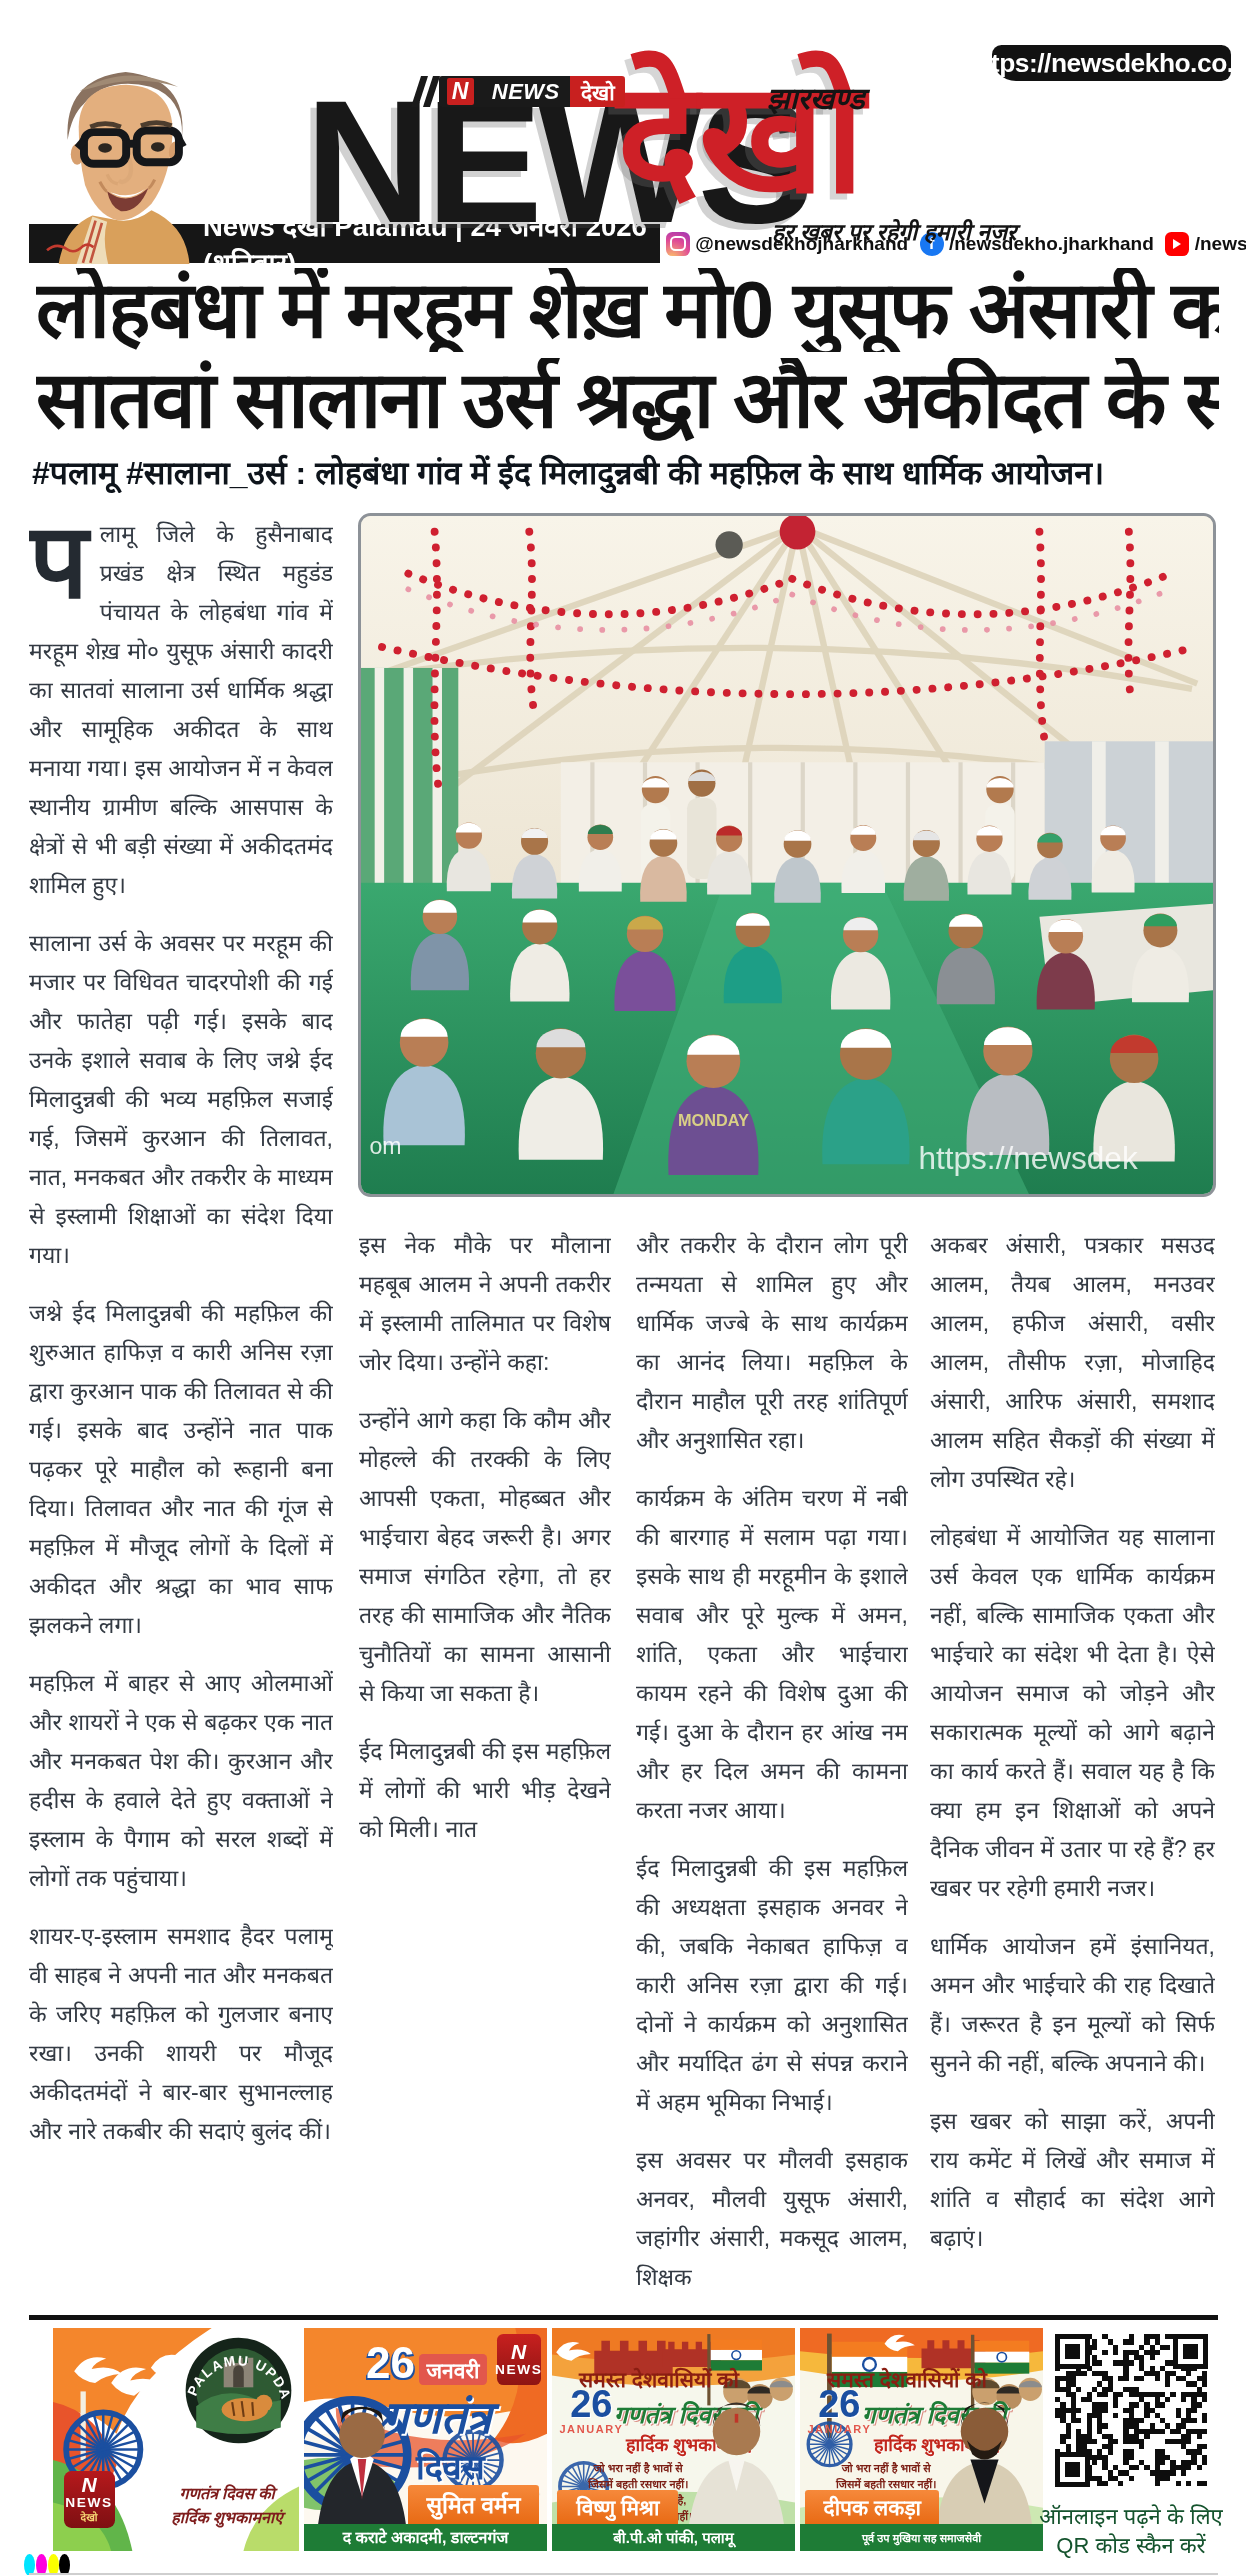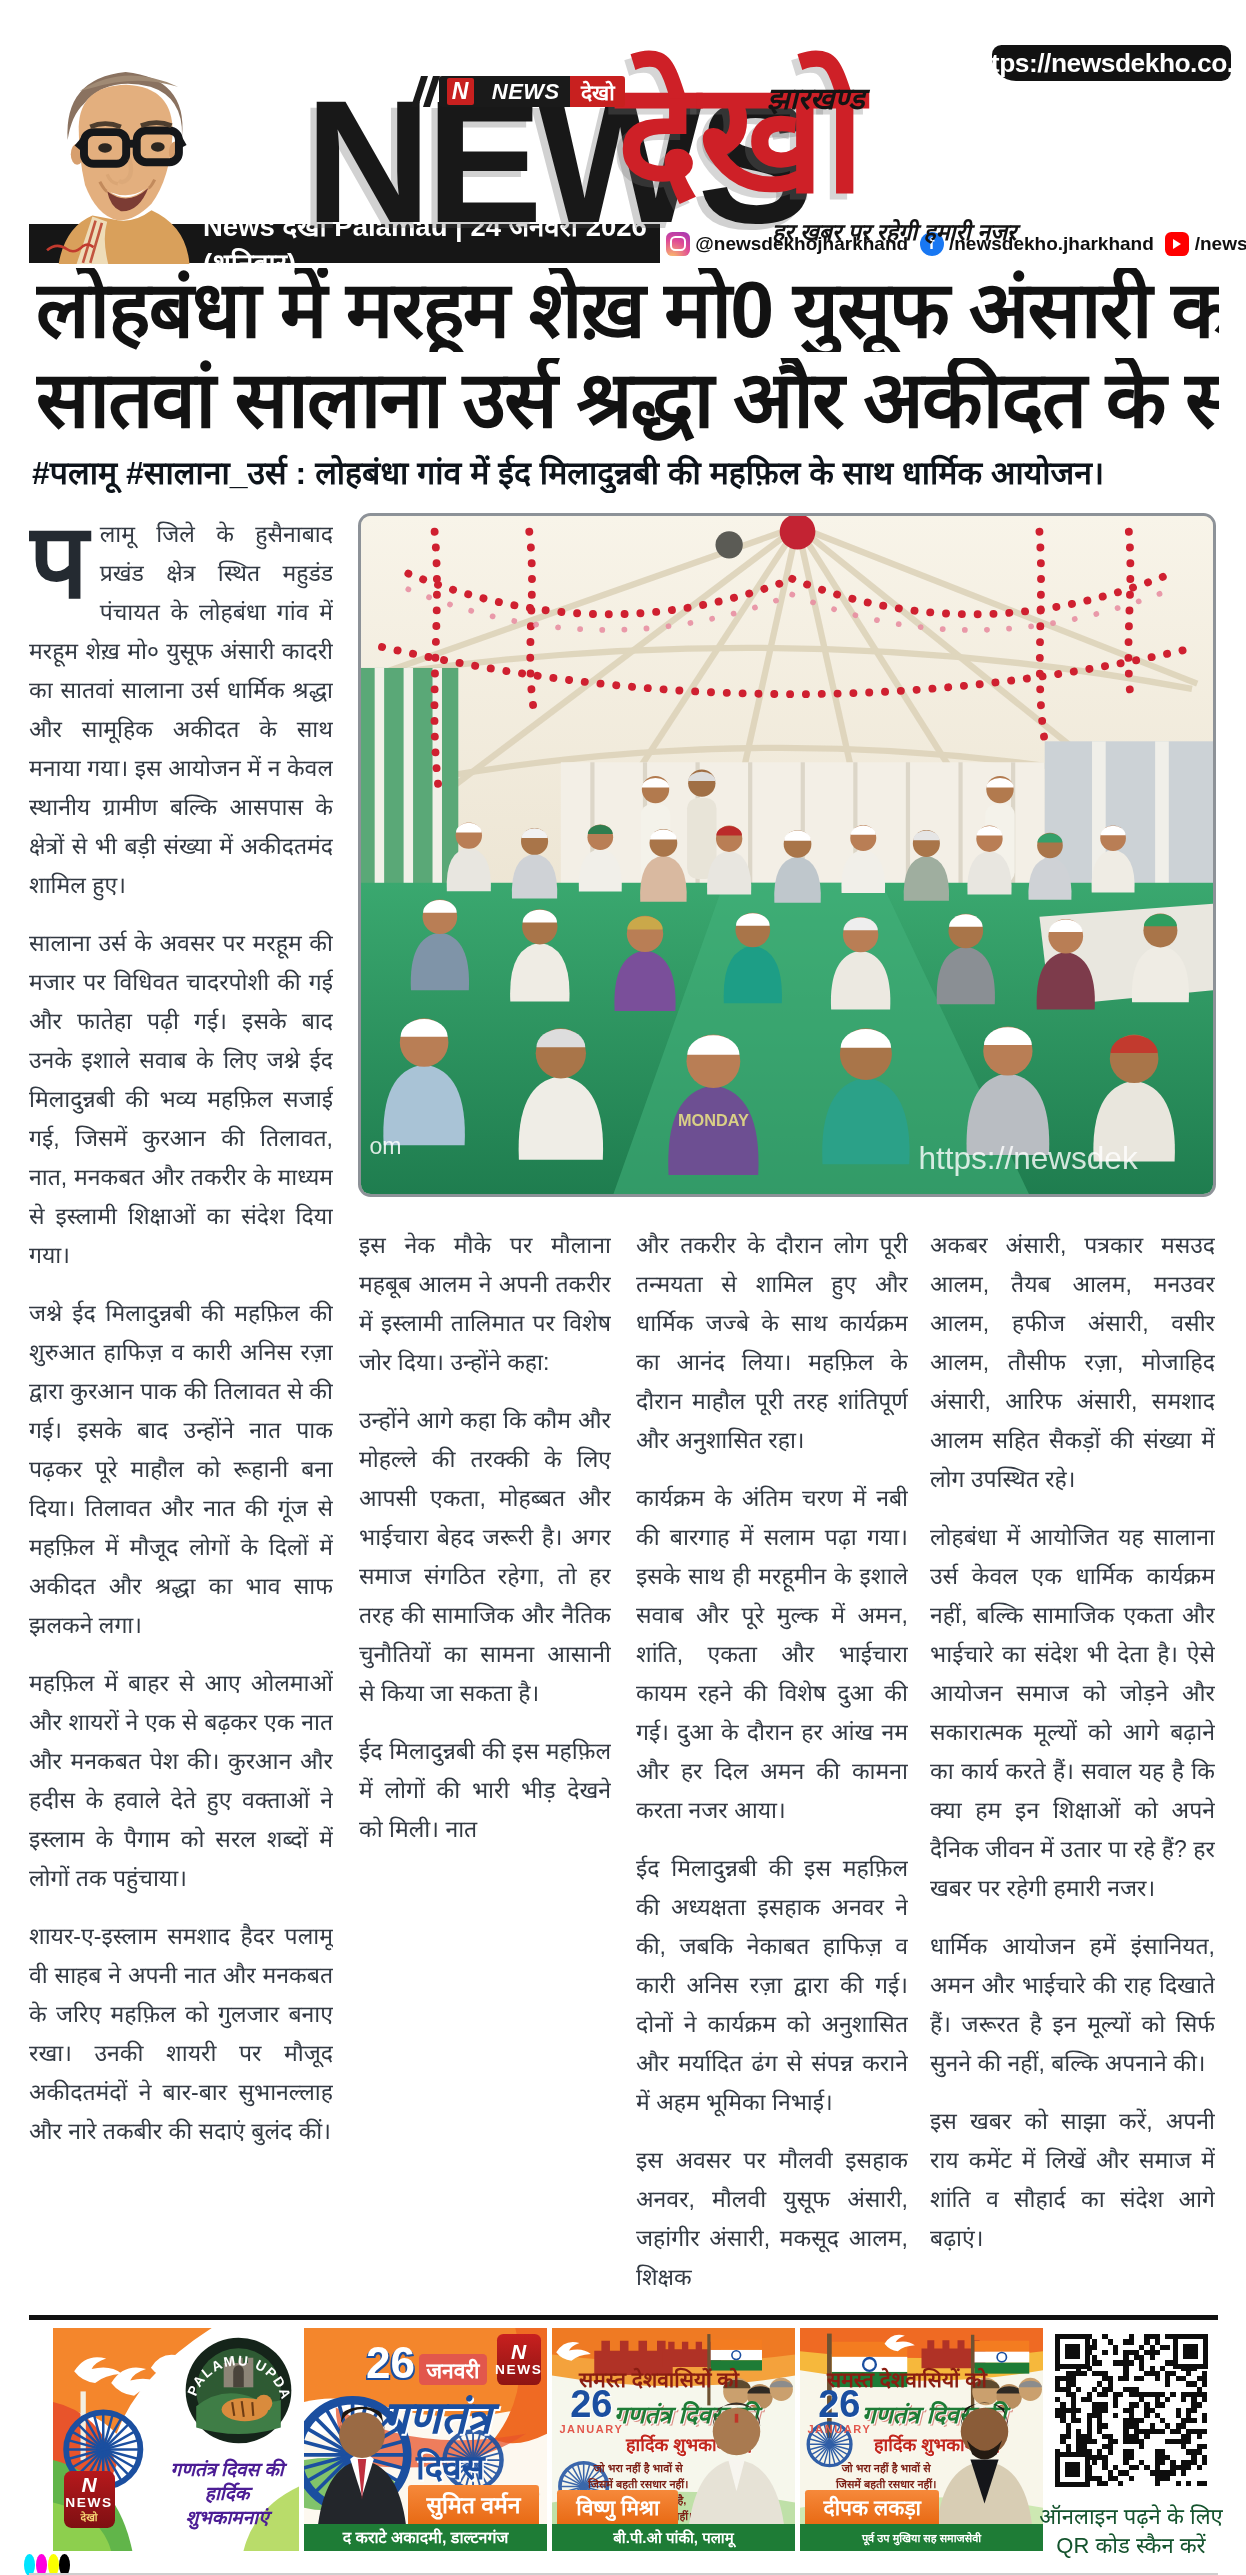--- a/index.html
+++ b/index.html
@@ -59,21 +59,21 @@
   .quote p{margin:0 0 10.6px 0;}
   
   .foot-rule{position:absolute;left:29px;top:2315px;width:1189px;height:4.8px;background:#111;}
   .banner{position:absolute;top:2328px;height:223px;overflow:hidden;background:#fff;}
   .b1{left:53px;width:246px;}
   .b2{left:304px;width:243px;}
   .b3{left:552px;width:243px;}
   .b4{left:800px;width:243px;}
   .banner svg.bg{position:absolute;inset:0;width:100%;height:100%;}
   .b1greet{position:absolute;right:8.4px;bottom:21px;width:127px;font-family:"Liberation Serif",serif;
-           font-style:italic;font-weight:700;font-size:19px;line-height:24px;color:#4c1d95;text-align:center;}
+           font-style:italic;font-weight:700;font-size:16px;line-height:24px;color:#7f1d1d;text-align:center;}
   .b1badge{position:absolute;right:5.3px;top:7.4px;width:111px;height:111px;}
   .mini-logo{position:absolute;left:10.6px;bottom:23px;width:51px;height:57px;background:linear-gradient(#b6191c,#7e0f12);
              border-radius:7.4px;display:flex;flex-direction:column;align-items:center;justify-content:center;color:#fff;}
   .ml-news{font-size:13.7px;font-weight:900;letter-spacing:1.6px;}
   .ml-n{font-size:21px;font-weight:900;font-style:italic;line-height:20px;}
   .ml-dekho{font-size:10.6px;color:#f7d774;font-weight:700;}
   .b2date{position:absolute;left:62px;top:9.5px;display:flex;align-items:baseline;gap:4.2px;z-index:3;}
   .n26{font-size:44px;font-weight:900;color:#fff;text-shadow:1.6px 1.6px 0 #1b4fa0,-1.6px 1.6px 0 #1b4fa0;}
   .jan{font-size:21px;font-weight:900;color:#fff;background:#e2574c;padding:1.1px 7.4px;border-radius:4.2px;}
   .b2logo{position:absolute;right:6.3px;top:6.3px;width:44px;height:51px;background:linear-gradient(#c8201f,#8e1413);

